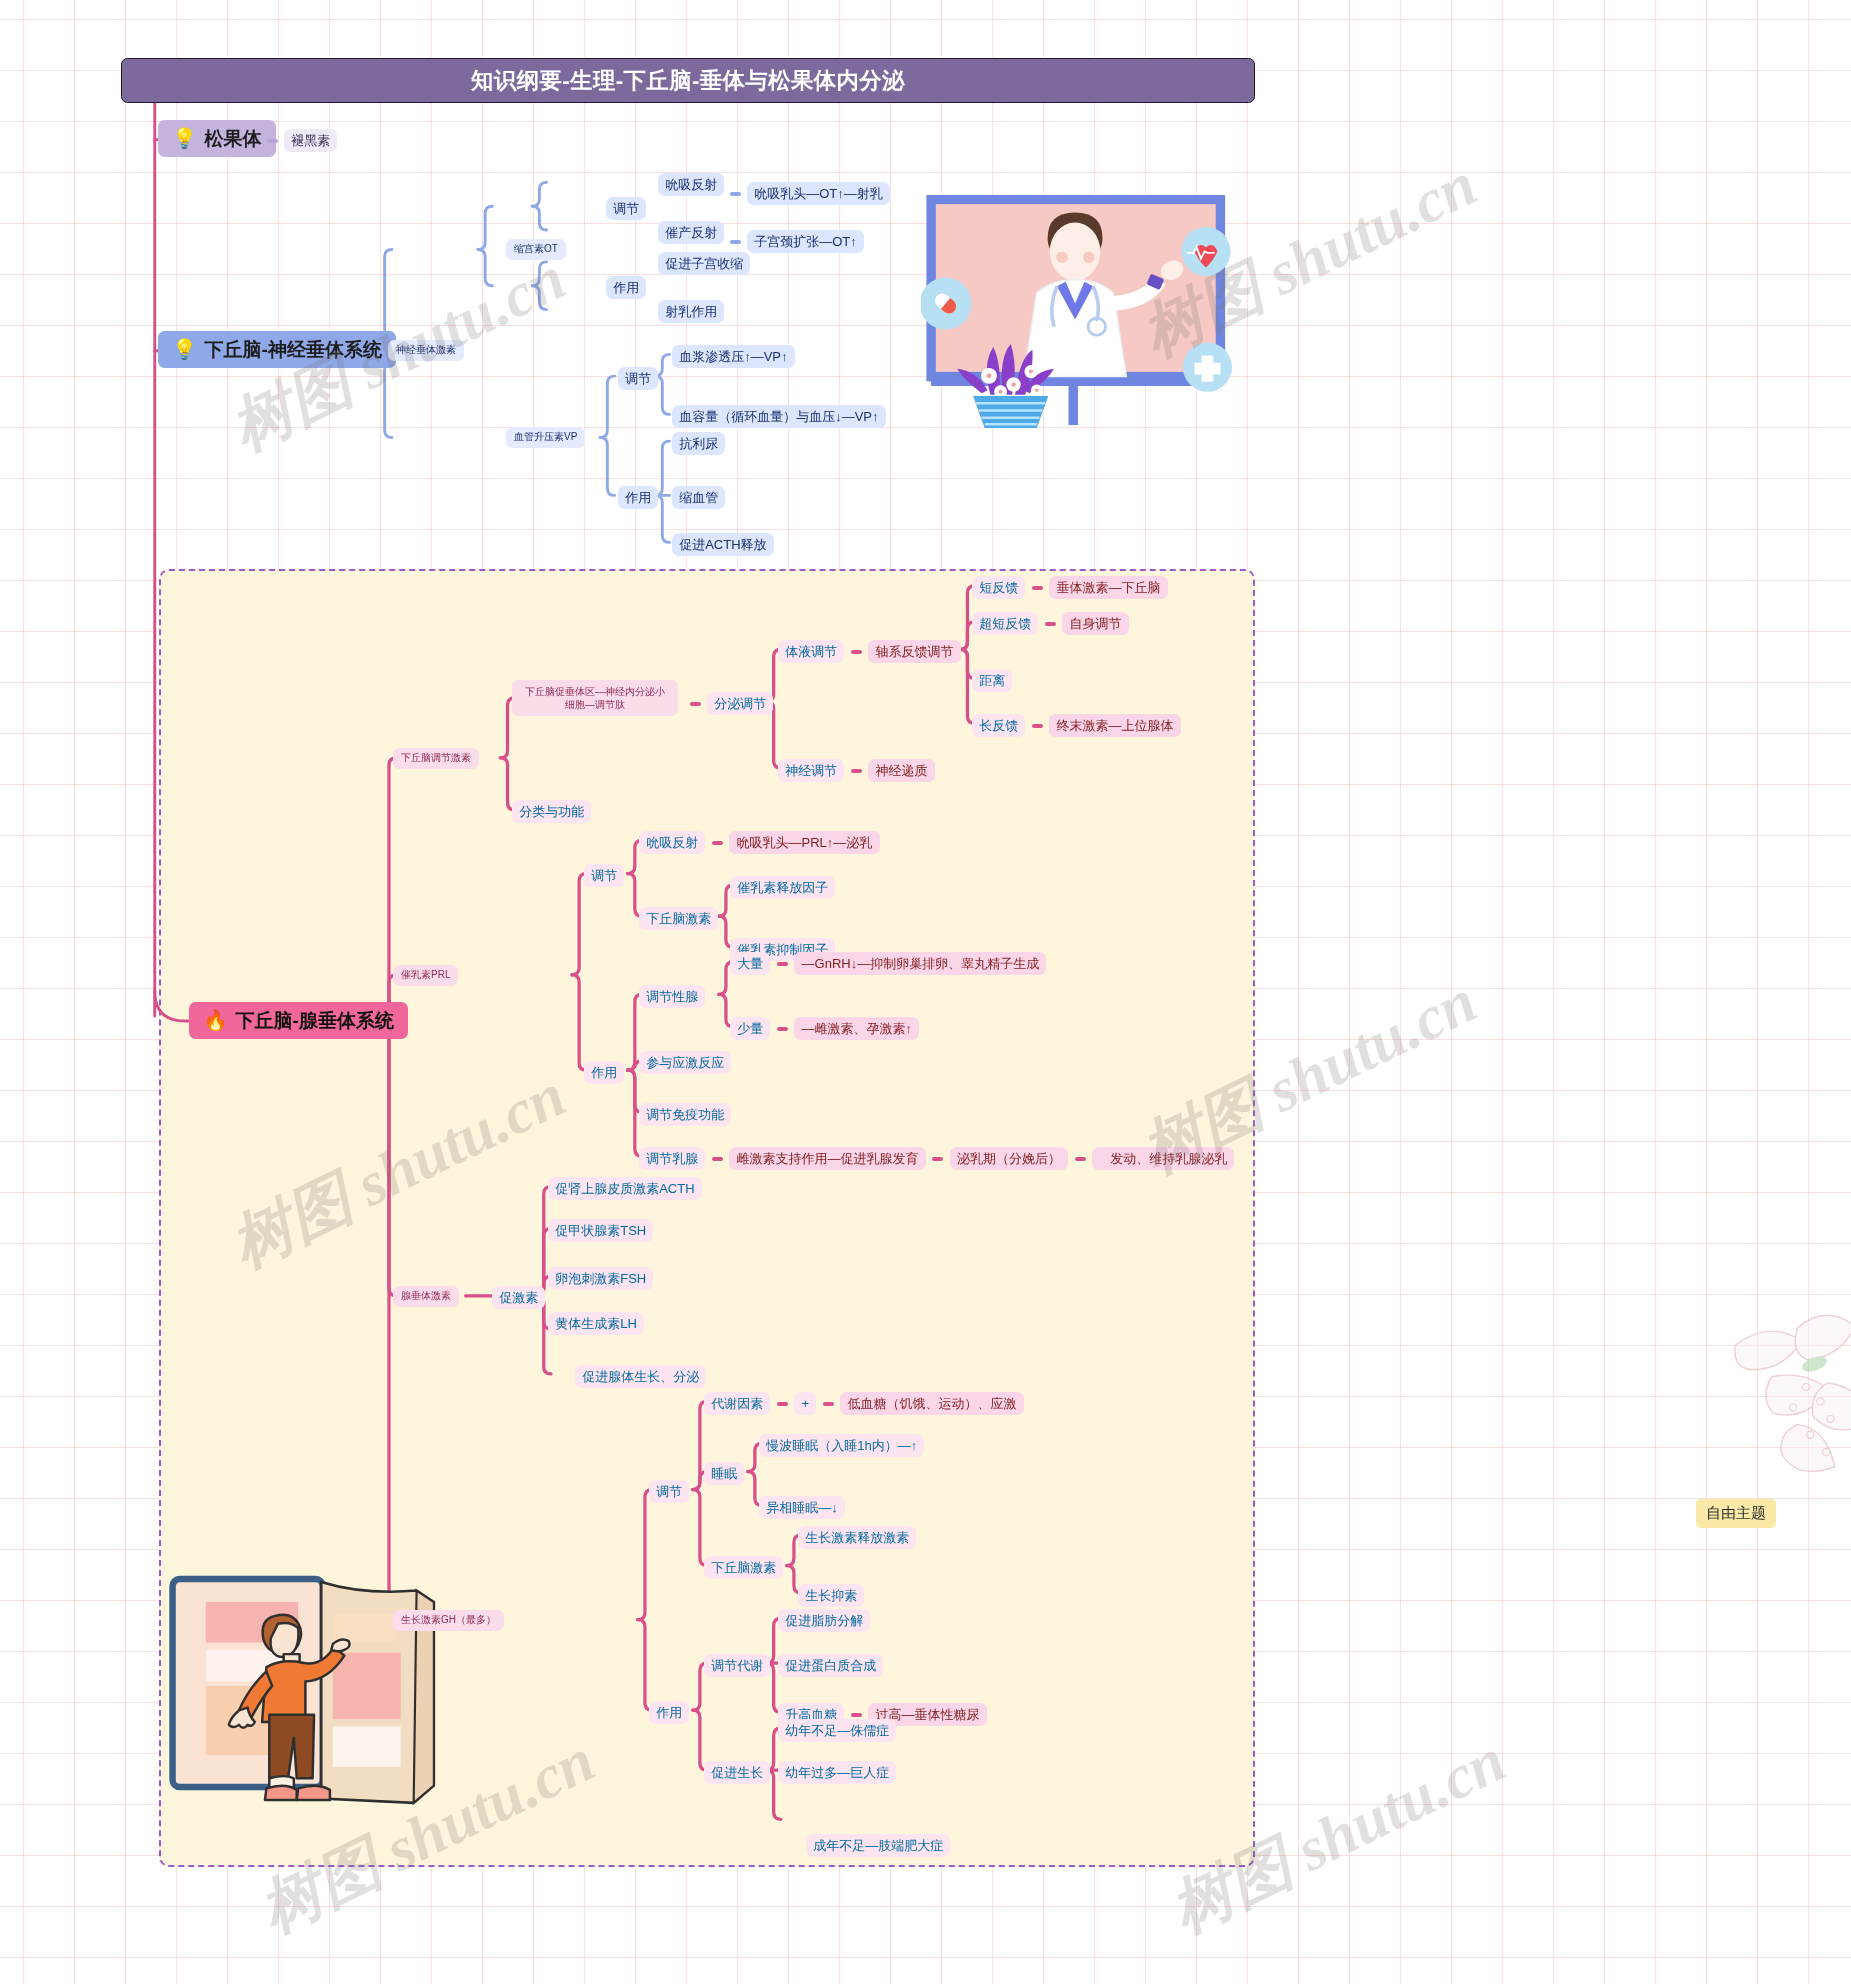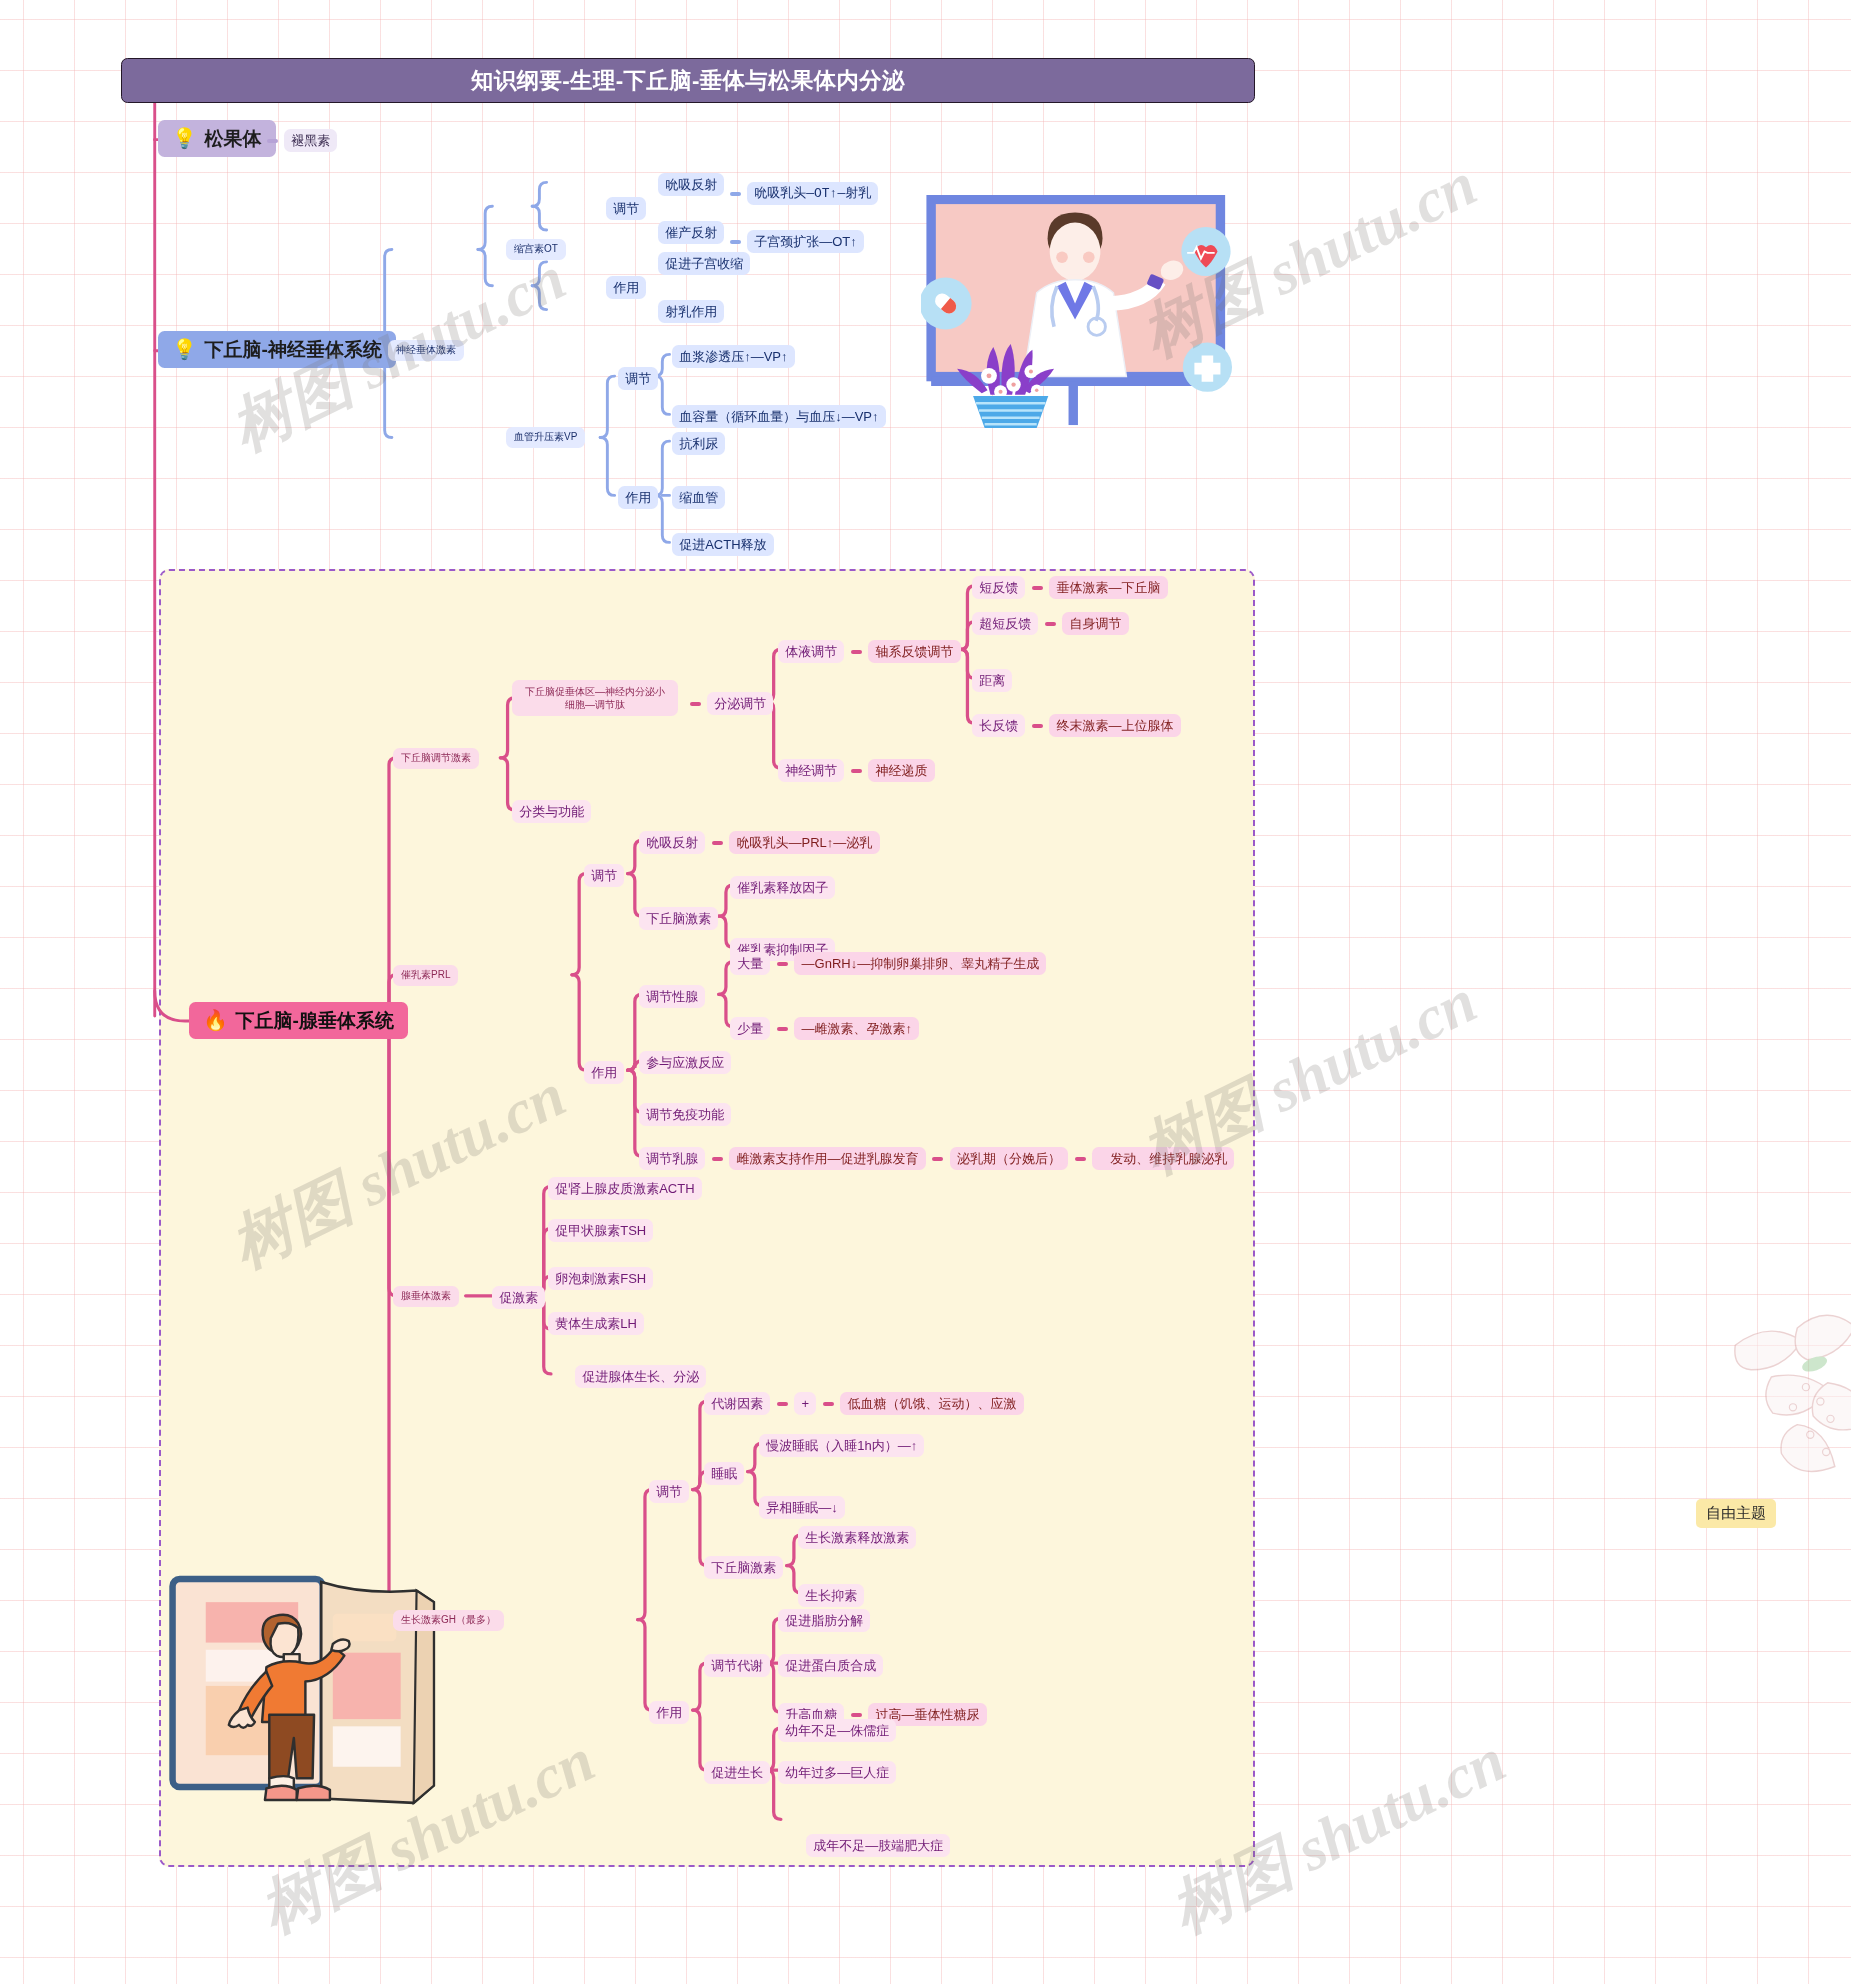--- a/index.html
+++ b/index.html
@@ -62,21 +62,21 @@
   .lvl1.purple { background:#c3b3dd; }
   .lvl1.blue   { background:#8fa8e8; }
   .lvl1.pink   { background:#f2679b; color:#111; }
 
   .n2 { padding:4.3px 8px; font-size:10px; }
   .n3 { padding:3.6px 7.2px; font-size:13px; }
 
   .bluebox  { background:#e4eaff; color:#1b2f6b; }
   .bluebox2 { background:#dde6ff; color:#18306e; }
   .pinkbox  { background:#fbdcea; color:#8e2a57; }
-  .pinkbox2 { background:#fce4f0; color:#701a75; }
+  .pinkbox2 { background:#fce4f0; color:#0369a1; }
   .pinkbox3 { background:#fbd5e8; color:#7f1d1d; }
 
   .multi { white-space:normal; text-align:center; line-height:1.3; display:block; padding:5px 8.7px;}
 
   .freetopic {
     left:1696px; top:1499px;
     background:#fbe9a7; color:#2b2b2b;
     padding:5px 10px; font-size:15px; border-radius:5px;
   }
 
@@ -220,21 +220,21 @@
   <span class="ic">💡</span>
   <span>下丘脑-神经垂体系统</span>
 </div>
 <div class="node n2 bluebox" style="left:388px;top:340px;">神经垂体激素</div>
 
 <div class="node n2 bluebox" style="left:506px;top:239px;">缩宫素OT</div>
 <div class="node n3 bluebox2" style="left:606px;top:197px;">调节</div>
 <div class="node n3 bluebox2" style="left:658px;top:173px;">吮吸反射</div>
 <div class="chain" style="left:723px;top:182px;">
   <span class="dashb"></span>
-  <span class="node n3 bluebox2" style="position:static;font-family:Liberation Mono, monospace;">吮吸乳头—OT↑—射乳</span>
+  <span class="node n3 bluebox2" style="position:static;">吮吸乳头—OT↑—射乳</span>
 </div>
 <div class="node n3 bluebox2" style="left:658px;top:221px;">催产反射</div>
 <div class="chain" style="left:723px;top:230px;">
   <span class="dashb"></span>
   <span class="node n3 bluebox2" style="position:static;">子宫颈扩张—OT↑</span>
 </div>
 <div class="node n3 bluebox2" style="left:606px;top:276px;">作用</div>
 <div class="node n3 bluebox2" style="left:658px;top:252px;">促进子宫收缩</div>
 <div class="node n3 bluebox2" style="left:658px;top:300px;">射乳作用</div>
 

